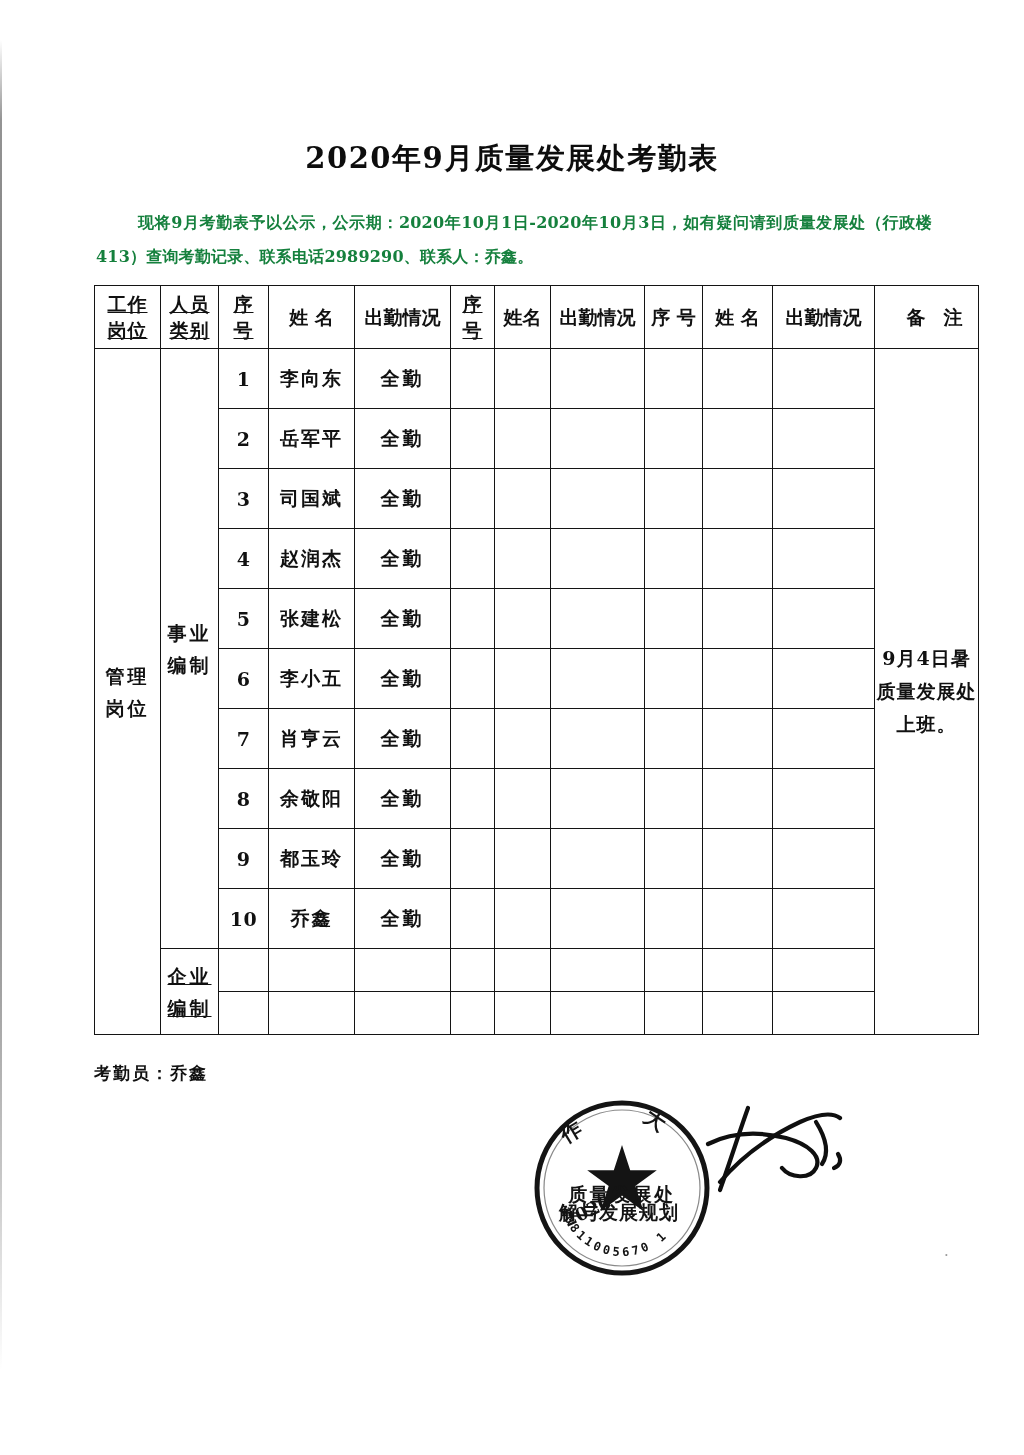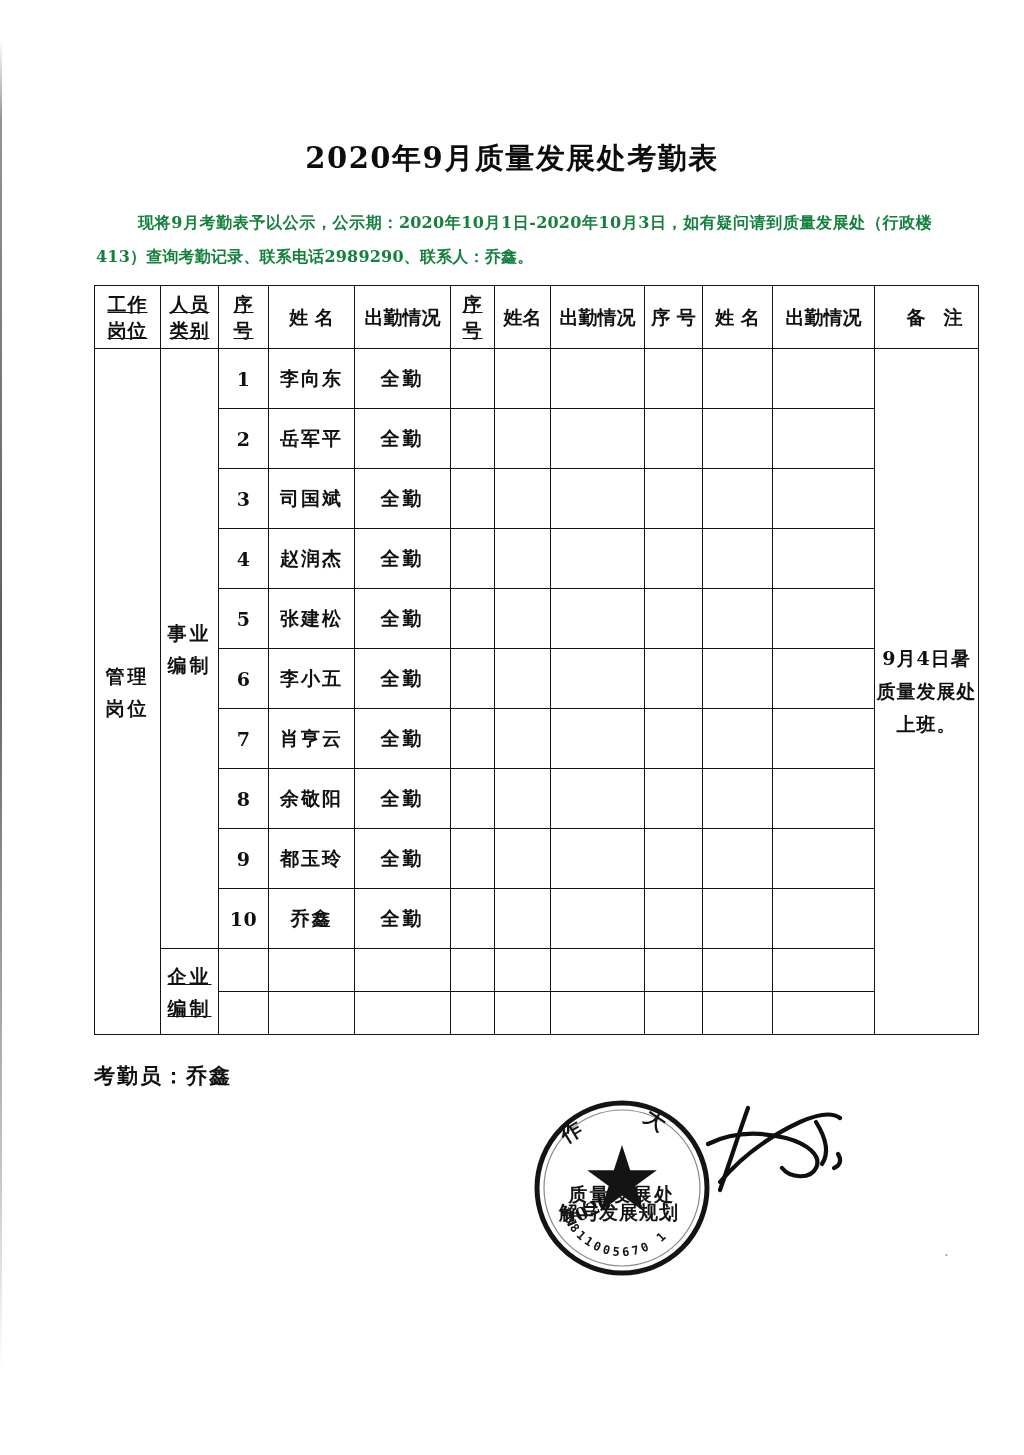--- a/index.html
+++ b/index.html
@@ -153,21 +153,21 @@
   col.c-att2   { width: 94px; }
   col.c-no3    { width: 58px; }
   col.c-name3  { width: 70px; }
   col.c-att3   { width: 102px; }
   col.c-remark { width: 104px; }
 
   .footer-line {
     position: absolute;
     left: 94px;
     top: 1062px;
-    font-size: 21px;
+    font-size: 17px;
     font-weight: 700;
     letter-spacing: 2px;
     font-family: "DejaVu Serif", "Liberation Serif", serif;
     color: #101010;
   }
 
   
   .seal {
     position: absolute;
     left: 527px;

